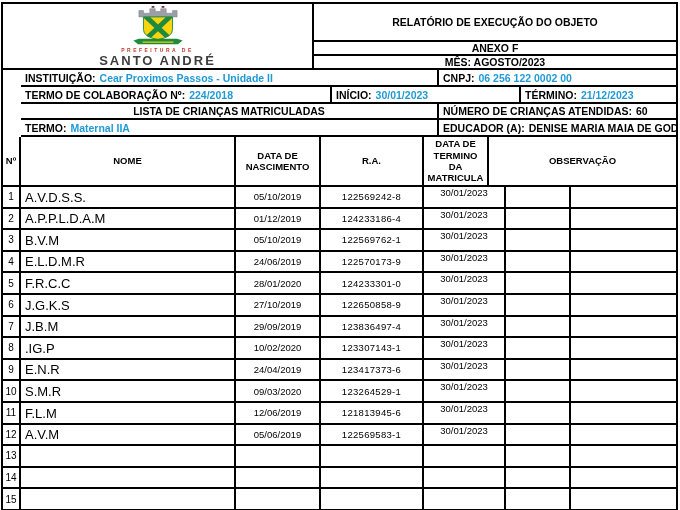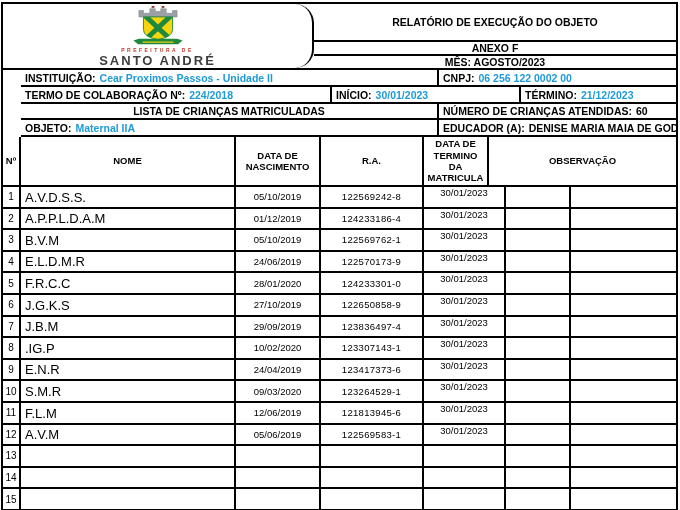--- a/index.html
+++ b/index.html
@@ -12,21 +12,20 @@
     position:absolute; left:1px; top:2px; width:677px; height:520px;
     border-left:2px solid #000; border-top:2px solid #000; border-right:2px solid #000;
     display:flex; flex-direction:column;
   }
   
   .top { display:flex; height:66px; border-bottom:2px solid #000; }
   .logo-cell {
     width:311px; border-right:2px solid #000;
     display:flex; flex-direction:column; align-items:center; justify-content:flex-start;
     padding-top:2px;
-    border-radius:19px;
   }
   .logo-small { font-size:5px; letter-spacing:2.5px; color:#c0392b; font-weight:bold; margin-top:1px; }
   .logo-big  { font-size:13px; letter-spacing:2px; color:#3d3d3d; font-weight:bold; margin-top:0px; }
   .title-cell { flex:1; display:flex; flex-direction:column; }
   .title-row { display:flex; align-items:center; justify-content:center;
                font-weight:bold; font-size:10.5px; }
   .title-row.r1 { height:44px; border-bottom:2px solid #000; }
   .title-row.r2 { height:15px; border-bottom:2px solid #000; }
   .title-row.r3 { flex:1; }
   
@@ -125,21 +124,21 @@
     <div class="irow h16">
       <div class="cell w418 brd center">LISTA DE CRIANÇAS MATRICULADAS</div>
       <div class="cell flex1">
         <span class="lbl">NÚMERO DE CRIANÇAS ATENDIDAS:</span>
         <span class="lbl" style="margin-left:4px">60</span>
       </div>
     </div>
 
     <div class="irow h17">
       <div class="cell w418 brd">
-        <span class="lbl">OBJETO:</span>
+        <span class="lbl">TERMO:</span>
         <span class="blue">Maternal IIA</span>
       </div>
       <div class="cell flex1">
         <span class="lbl">EDUCADOR (A):</span>
         <span class="lbl" style="margin-left:4px">DENISE MARIA MAIA DE GODOY</span>
       </div>
     </div>
 
     <div class="thead">
       <div class="hc c-num">Nº</div>

